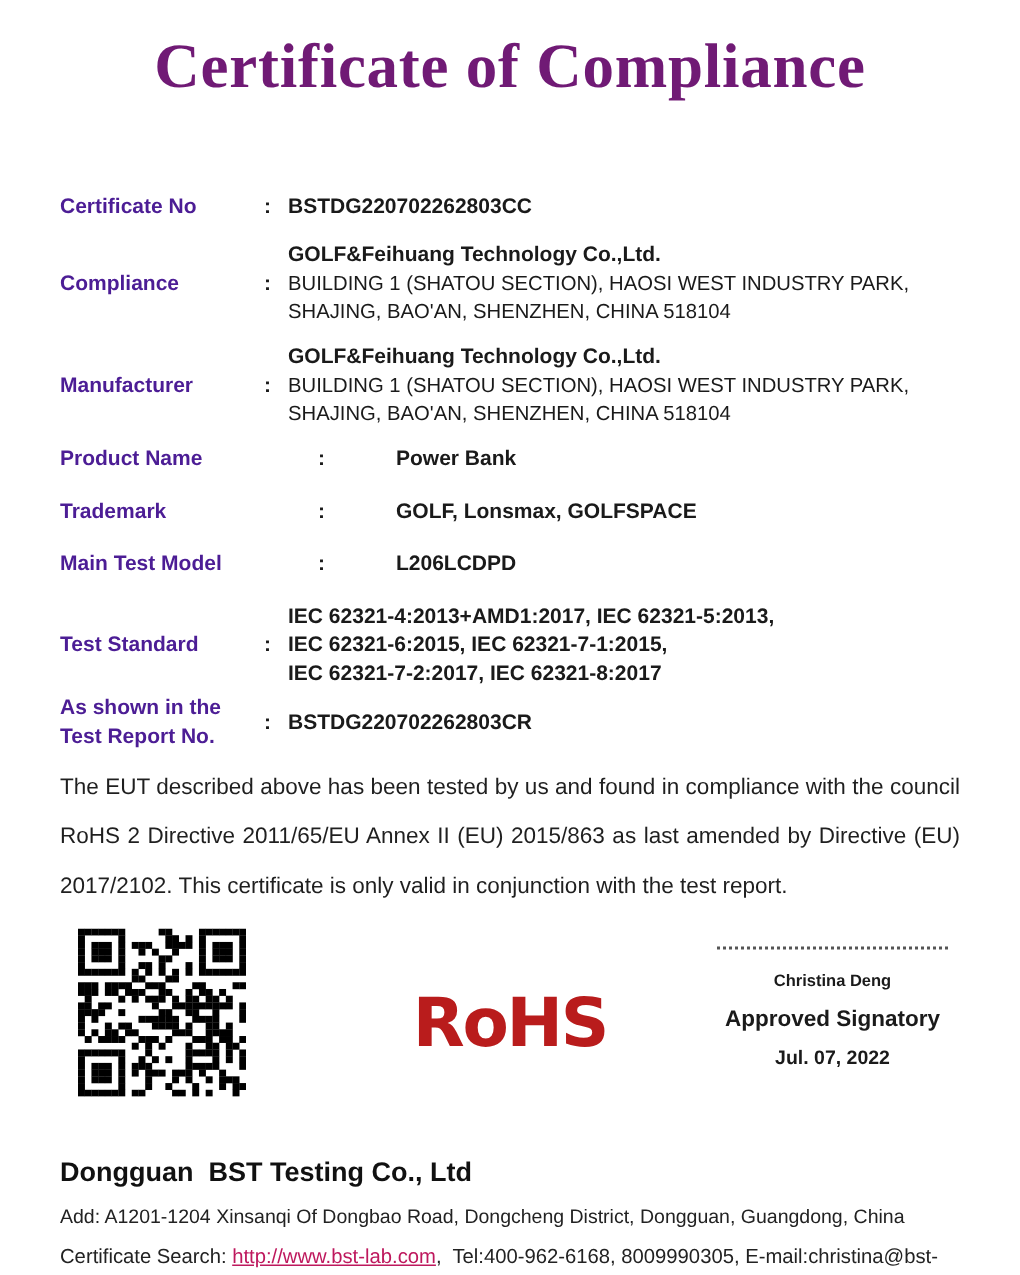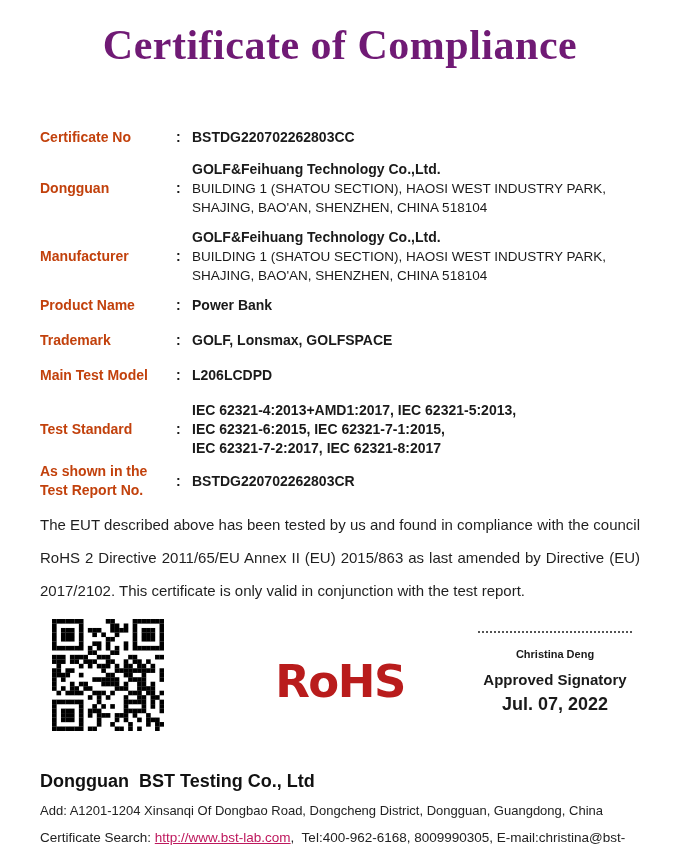--- a/index.html
+++ b/index.html
@@ -21,24 +21,24 @@
     font-size: 42px;
     line-height: 50px;
     letter-spacing: 0.5px;
     color: #701a75;
   }
 
   
   .fields { width: 600px; }
   .field-row { display: flex; align-items: center; margin-bottom: 13px; }
   .field-row.tight { margin-bottom: 4px; }
-  .field-row.loose { margin-bottom: 16px; }
+  .field-row.loose { margin-bottom: 16px; gap: 36px; }
   .field-label {
     width: 136px; flex: 0 0 136px;
-    font-weight: bold; font-size: 14px; line-height: 19px; color: #c2410c;
+    font-weight: bold; font-size: 14px; line-height: 19px; color: #4c1d95;
   }
   .field-colon {
     width: 16px; flex: 0 0 16px;
     font-weight: bold; font-size: 14px; line-height: 19px; color: #1a1a1a;
   }
   .field-value { flex: 1; font-size: 14px; line-height: 19px; color: #1a1a1a; }
   .v-bold { font-weight: bold; }
   .v-addr { font-size: 13.5px; }
 
   
@@ -56,21 +56,21 @@
   .qr { position: absolute; left: 12px; top: 2px; width: 112px; height: 112px; }
   .rohs {
     position: absolute; left: 50%; top: 38px; transform: translateX(-50%);
     font-family: "DejaVu Sans", sans-serif;
     font-weight: bold; font-size: 45px; letter-spacing: -1.5px; color: #b91c1c;
   }
   .sig { position: absolute; right: 0; top: 8px; width: 170px; text-align: center; }
   .sig-line { border-top: 2px dotted #555; margin: 6px 8px 9px 8px; height: 0; }
   .sig-name { font-weight: bold; font-size: 11px; line-height: 25px; color: #1a1a1a; }
   .sig-role { font-weight: bold; font-size: 15px; line-height: 25px; color: #1a1a1a; }
-  .sig-date { font-weight: bold; font-size: 18px; line-height: 25px; color: #1a1a1a; }
+  .sig-date { font-weight: bold; font-size: 13px; line-height: 25px; color: #1a1a1a; }
 
   
   .footer { margin-top: 22px; width: 610px; }
   .footer-company {
     font-weight: bold; font-size: 18px; line-height: 21px;
     color: #111; white-space: pre-wrap; margin-bottom: 10px;
   }
   .footer-address { font-size: 13px; line-height: 18px; color: #222; margin-bottom: 9px; white-space: pre-wrap; }
   .footer-search { font-size: 13.5px; line-height: 18px; color: #222; white-space: pre-wrap; }
   .footer-url { text-decoration: underline; color: #be185d; cursor: pointer; }
@@ -84,21 +84,21 @@
 
   <div class="fields">
 
     <div class="field-row">
       <div class="field-label">Certificate No</div>
       <div class="field-colon">:</div>
       <div class="field-value v-bold">BSTDG220702262803CC</div>
     </div>
 
     <div class="field-row" style="margin-bottom:11px">
-      <div class="field-label">Dongguan</div>
+      <div class="field-label">Compliance</div>
       <div class="field-colon">:</div>
       <div class="field-value">
         <div class="v-bold">GOLF&amp;Feihuang Technology Co.,Ltd.</div>
         <div class="v-addr">BUILDING 1 (SHATOU SECTION), HAOSI WEST INDUSTRY PARK,</div>
         <div class="v-addr">SHAJING, BAO'AN, SHENZHEN, CHINA 518104</div>
       </div>
     </div>
 
     <div class="field-row" style="margin-bottom:11px">
       <div class="field-label">Manufacturer</div>

